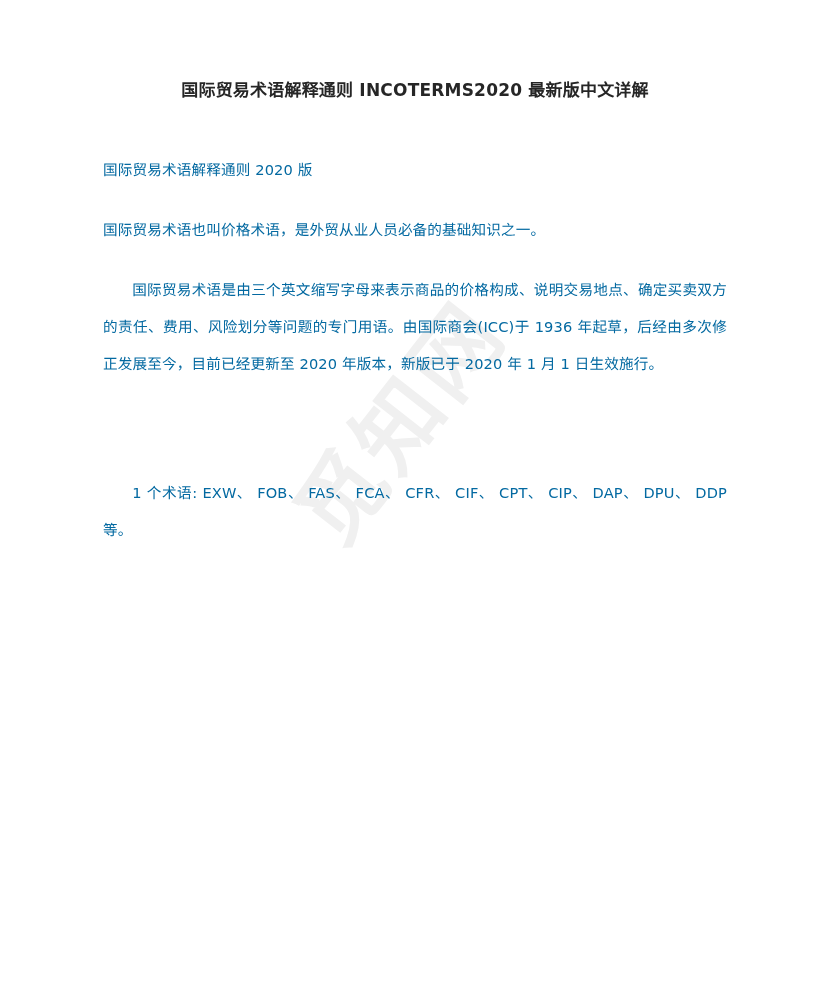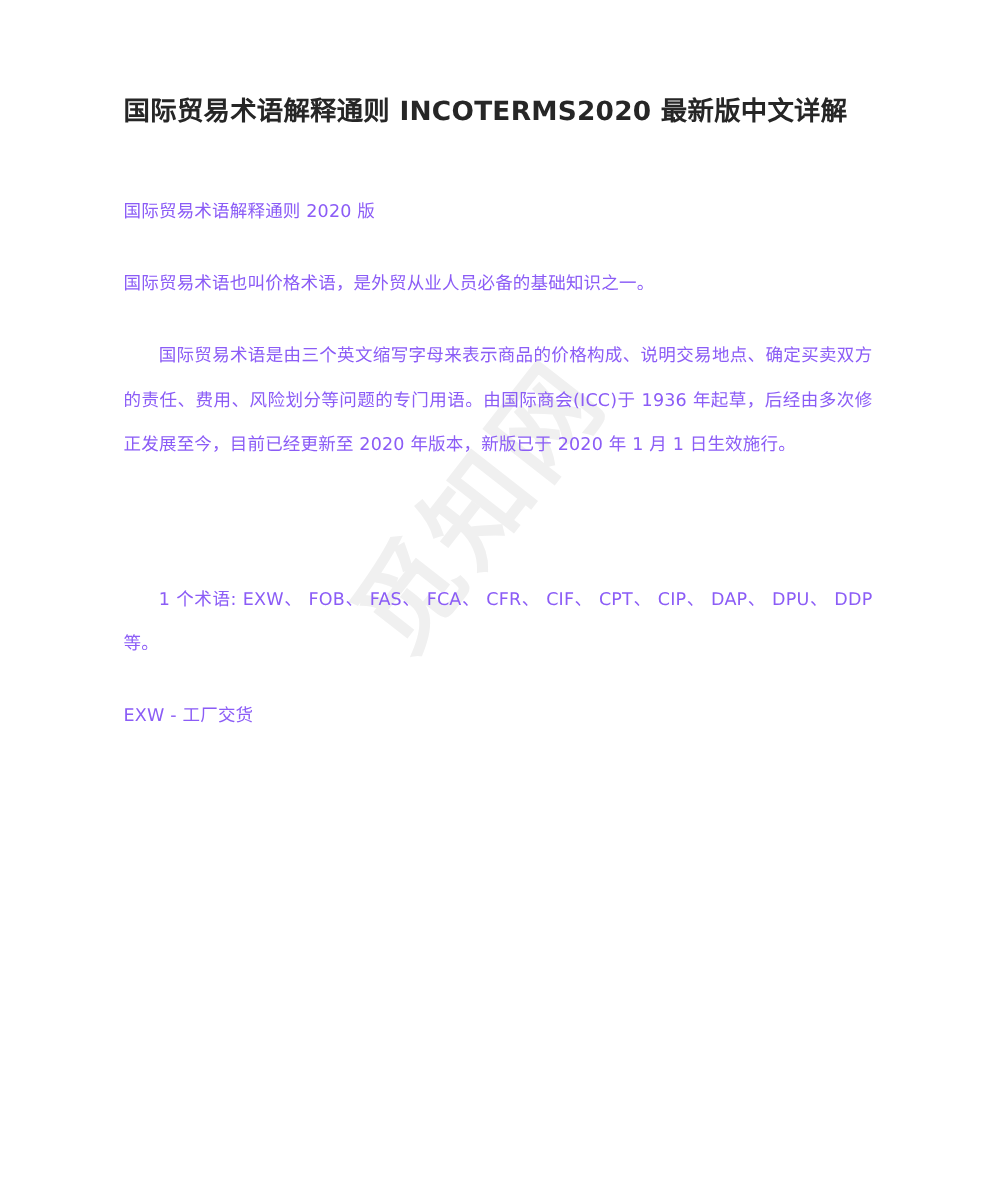--- a/index.html
+++ b/index.html
@@ -47,31 +47,31 @@
   .content {
     position: absolute;
     left: 103px;
     top: 0;
     width: 624px;
     z-index: 1;
   }
   .doc-title {
     margin: 0;
     padding: 0;
-    font-size: 22px;
+    font-size: 17px;
     font-weight: 700;
     color: #262626;
-    text-align: left;
+    text-align: center;
     line-height: 1.45;
     letter-spacing: 0.2px;
     padding-top: 78px;
   }
   .para {
     margin: 0;
-    color: #8b5cf6;
+    color: #0369a1;
     font-size: 14.6px;
     line-height: 37px;
     letter-spacing: 0.15px;
     text-align: justify;
     text-justify: inter-ideograph;
     white-space: pre-wrap;
   }
   .para.indent {
     text-indent: 2em;
   }
@@ -105,18 +105,17 @@
 
     <div class="gap"></div>
 
     <div class="gap"></div>
 
     <div class="gap"></div>
 
     <p class="para indent">1 个术语: EXW、 FOB、 FAS、 FCA、 CFR、 CIF、 CPT、 CIP、 DAP、 DPU、 DDP 等。</p>
     <div class="gap"></div>
 
-    <p class="para">EXW - 工厂交货</p>
     <div class="gap-sm"></div>
 
 
   </div>
 </div>
 
 </body></html>

